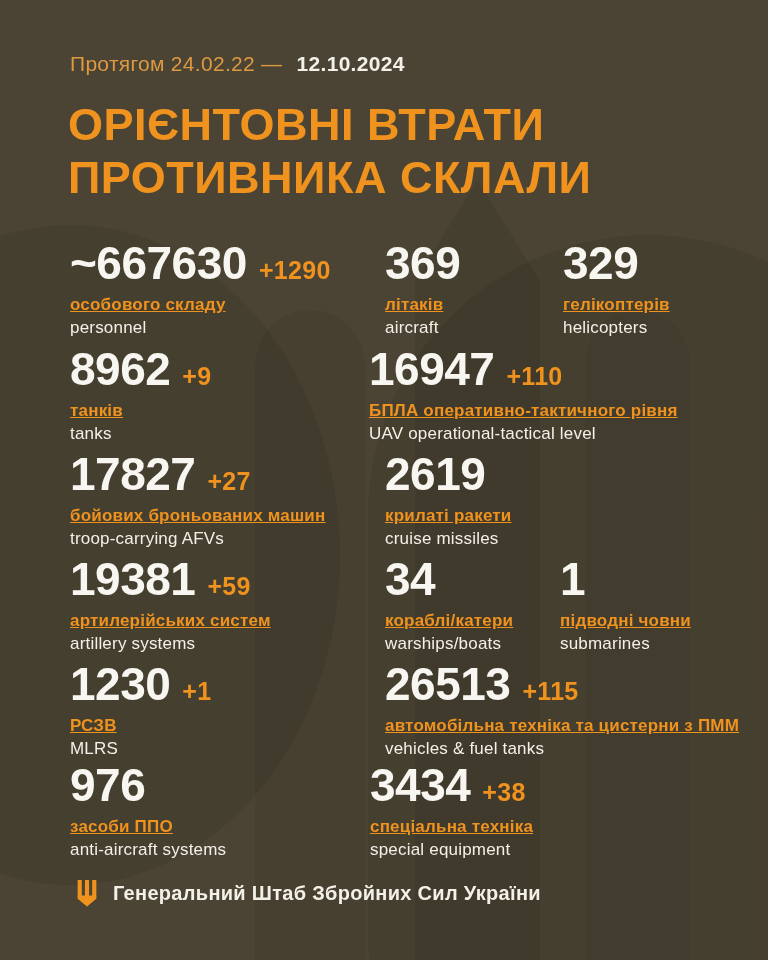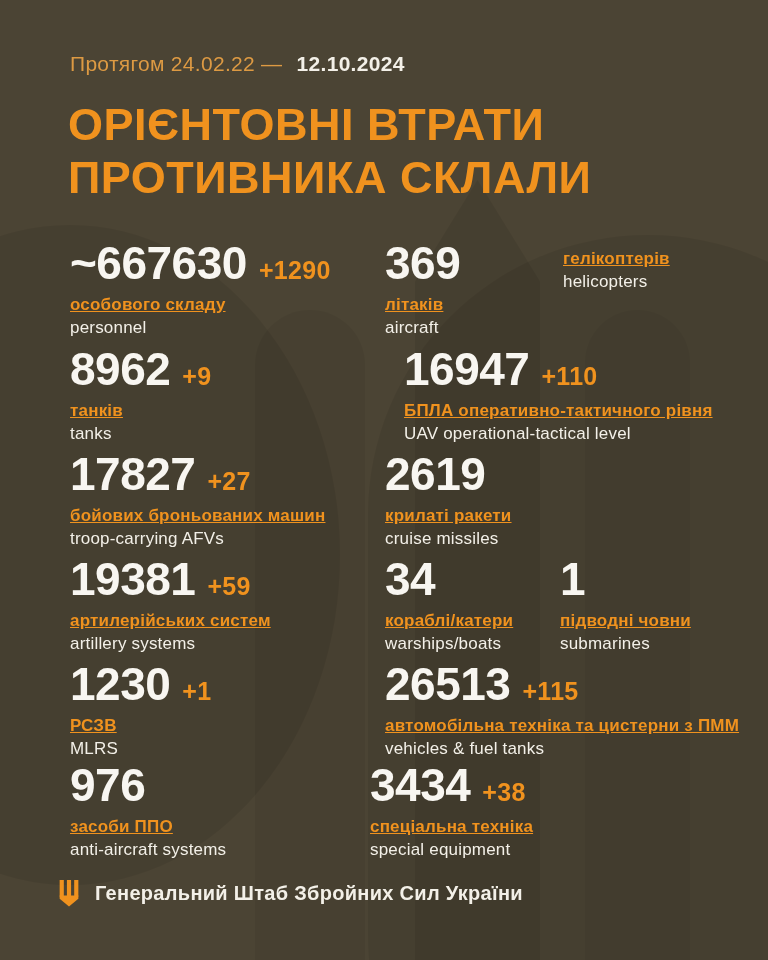--- a/index.html
+++ b/index.html
@@ -72,21 +72,21 @@
     letter-spacing:0.2px;
     text-decoration:underline;
   }
   .label-en{
     margin-top:3px;
     font-size:17px;font-weight:400;color:var(--white);
     letter-spacing:0.2px;
   }
 
   .footer{
-    position:absolute;left:58px;top:880px;
+    position:absolute;left:76px;top:880px;
     display:flex;align-items:center;
   }
   .trident{width:22px;height:27px;display:block;}
   .footer-text{
     margin-left:15px;
     font-size:20px;font-weight:700;color:var(--white);
     letter-spacing:0.3px;
   }
 </style>
 </head>
@@ -112,30 +112,31 @@
   <div class="num-row"><span class="num">~667630</span><span class="delta">+1290</span></div>
   <div class="label-ua">особового складу</div>
   <div class="label-en">personnel</div>
 </div>
 <div class="stat" style="left:385px;top:240px">
   <div class="num-row"><span class="num">369</span><span class="delta"></span></div>
   <div class="label-ua">літаків</div>
   <div class="label-en">aircraft</div>
 </div>
 <div class="stat" style="left:563px;top:240px">
+  <div class="num-row"><span class="num">329</span><span class="delta"></span></div>
   <div class="label-ua">гелікоптерів</div>
   <div class="label-en">helicopters</div>
 </div>
 
 <div class="stat" style="left:70px;top:346px">
   <div class="num-row"><span class="num">8962</span><span class="delta">+9</span></div>
   <div class="label-ua">танків</div>
   <div class="label-en">tanks</div>
 </div>
-<div class="stat" style="left:404px;top:346px">
+<div class="stat" style="left:369px;top:346px">
   <div class="num-row"><span class="num">16947</span><span class="delta">+110</span></div>
   <div class="label-ua">БПЛА оперативно-тактичного рівня</div>
   <div class="label-en">UAV operational-tactical level</div>
 </div>
 
 <div class="stat" style="left:70px;top:451px">
   <div class="num-row"><span class="num">17827</span><span class="delta">+27</span></div>
   <div class="label-ua">бойових броньованих машин</div>
   <div class="label-en">troop-carrying AFVs</div>
 </div>

